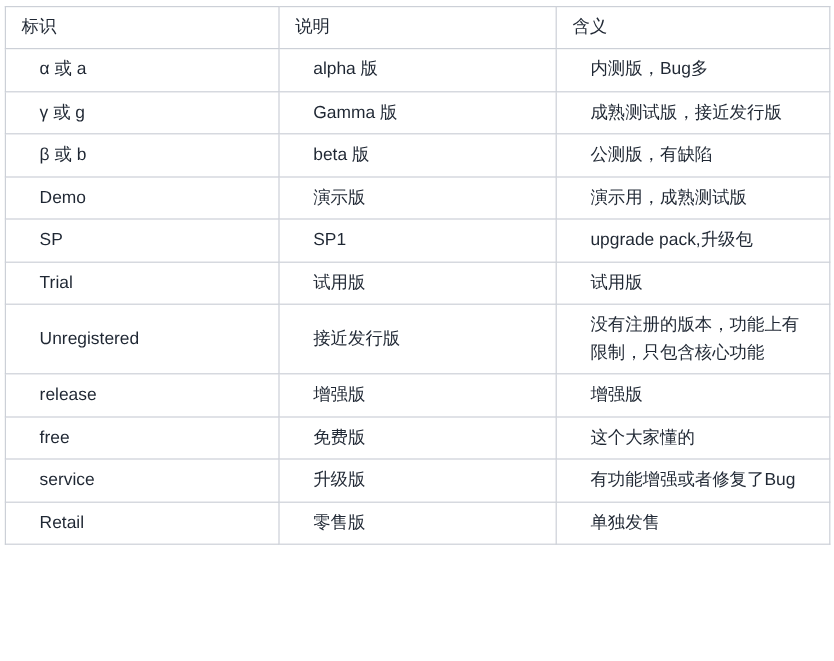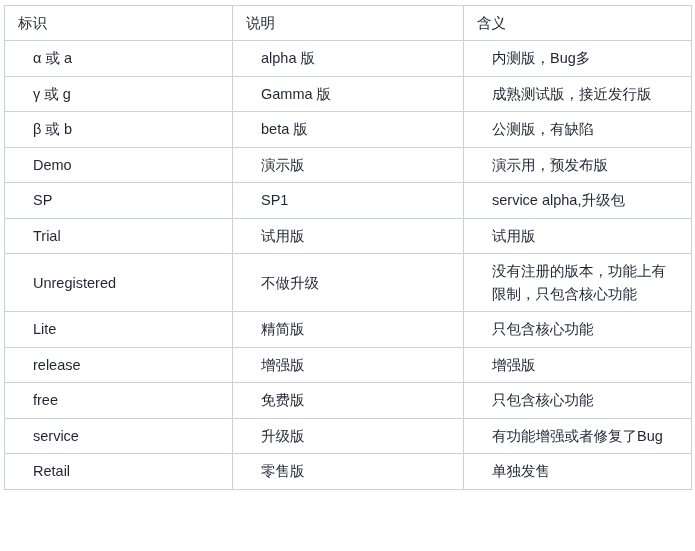--- a/index.html
+++ b/index.html
@@ -83,51 +83,46 @@
         <td>成熟测试版，接近发行版</td>
       </tr>
       <tr>
         <td>β 或 b</td>
         <td>beta 版</td>
         <td>公测版，有缺陷</td>
       </tr>
       <tr>
         <td>Demo</td>
         <td>演示版</td>
-        <td>演示用，预发布版</td>
+        <td>演示用，成熟测试版</td>
       </tr>
       <tr>
         <td>SP</td>
         <td>SP1</td>
-        <td>service alpha,升级包</td>
+        <td>upgrade pack,升级包</td>
       </tr>
       <tr>
         <td>Trial</td>
         <td>试用版</td>
         <td>试用版</td>
       </tr>
       <tr class="tall">
         <td>Unregistered</td>
-        <td>不做升级</td>
+        <td>接近发行版</td>
         <td>没有注册的版本，功能上有限制，只包含核心功能</td>
-      </tr>
-      <tr>
-        <td>Lite</td>
-        <td>精简版</td>
-        <td>只包含核心功能</td>
       </tr>
       <tr>
         <td>release</td>
         <td>增强版</td>
         <td>增强版</td>
       </tr>
       <tr>
         <td>free</td>
         <td>免费版</td>
-        <td>只包含核心功能</td>
+        <td>这个大家懂的</td>
       </tr>
       <tr>
         <td>service</td>
         <td>升级版</td>
         <td>有功能增强或者修复了Bug</td>
       </tr>
       <tr>
         <td>Retail</td>
         <td>零售版</td>
         <td>单独发售</td>

